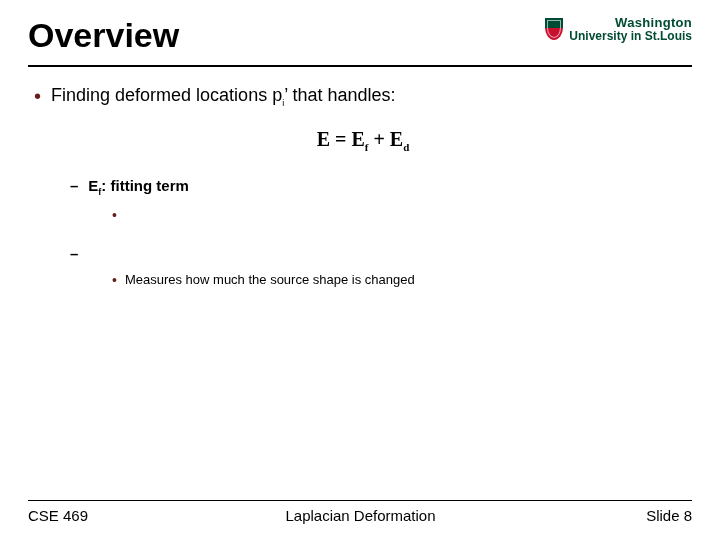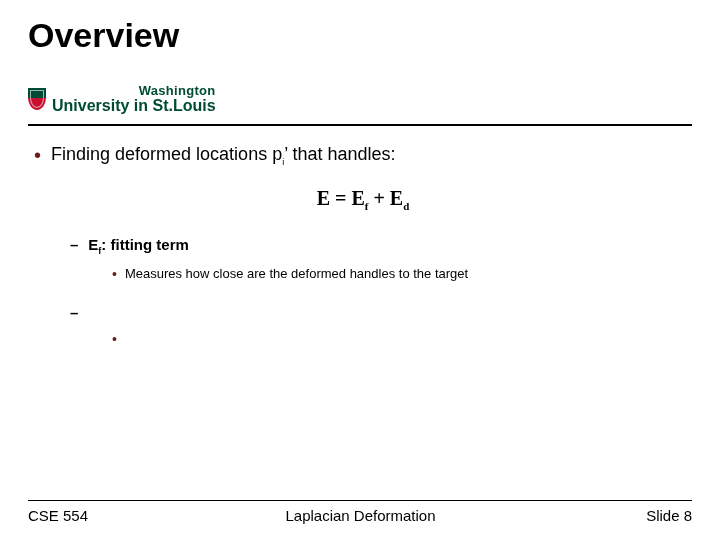--- a/index.html
+++ b/index.html
@@ -4,42 +4,42 @@
 <style>
   * { margin: 0; padding: 0; box-sizing: border-box; }
   body {
     width: 720px; height: 540px;
     font-family: Arial, Helvetica, sans-serif;
     background: #fff; color: #000;
     position: relative;
     padding: 16px 28px 0 28px;
   }
   .title-row {
-    display: flex; justify-content: space-between; align-items: flex-start; flex-direction: column;
+    display: flex; justify-content: space-between; align-items: flex-start;
   }
   .title {
     font-size: 34px; font-weight: bold;
   }
   .logo-block {
-    text-align: right; line-height: 1.05; margin-top: 29px;
+    text-align: right; line-height: 1.05;
   }
   .logo-top { display: flex; align-items: center; gap: 6px; justify-content: flex-end; }
   .shield {
     width: 18px; height: 22px;
     background: linear-gradient(to bottom, #004b33 0 45%, #c8102e 45% 100%);
     border-radius: 0 0 10px 10px / 0 0 14px 14px;
     position: relative;
   }
   .shield::after {
     content: ""; position: absolute; inset: 2px; border: 1px solid rgba(255,255,255,.6);
     border-radius: 0 0 8px 8px / 0 0 12px 12px;
   }
   .wustl-name { font-size: 13px; color: #004b33; }
   .wustl-name .top { font-weight: 600; letter-spacing: .3px; }
-  .wustl-name .bot { font-weight: 600; font-size: 16px; }
+  .wustl-name .bot { font-weight: 600; font-size: 12px; }
   .logo-sub {
     font-family: Georgia, 'Times New Roman', serif;
     font-variant: small-caps;
     font-size: 11px; color: #004b33; margin-top: 2px;
     letter-spacing: .2px;
   }
   .logo-sub .amp { font-style: italic; }
   .hr { border: none; border-top: 2px solid #000; margin: 10px 0 18px 0; }
   .content { padding-left: 6px; font-size: 18px; }
   .b1 { display: flex; gap: 10px; margin-bottom: 18px; }
@@ -94,29 +94,29 @@
   </div>
 
   <div class="b2">
     <span class="dash">–</span>
     <span>
       <span>E</span><span class="sub">f</span><span>: fitting term</span>
     </span>
   </div>
   <div class="b3">
     <span class="dot">•</span>
-    <span>Measures how close are the deformed handles to the target</span>
   </div>
 
   <div class="b2">
     <span class="dash">–</span>
   </div>
   <div class="b3">
     <span class="dot">•</span>
+    <span>Measures how much the source shape is changed</span>
   </div>
 
 </div>
 
 <div class="footer">
-  <span class="left">CSE 554</span>
+  <span class="left">CSE 469</span>
   <span class="center">Laplacian Deformation</span>
   <span class="right">Slide 8</span>
 </div>
 
 </body></html>

